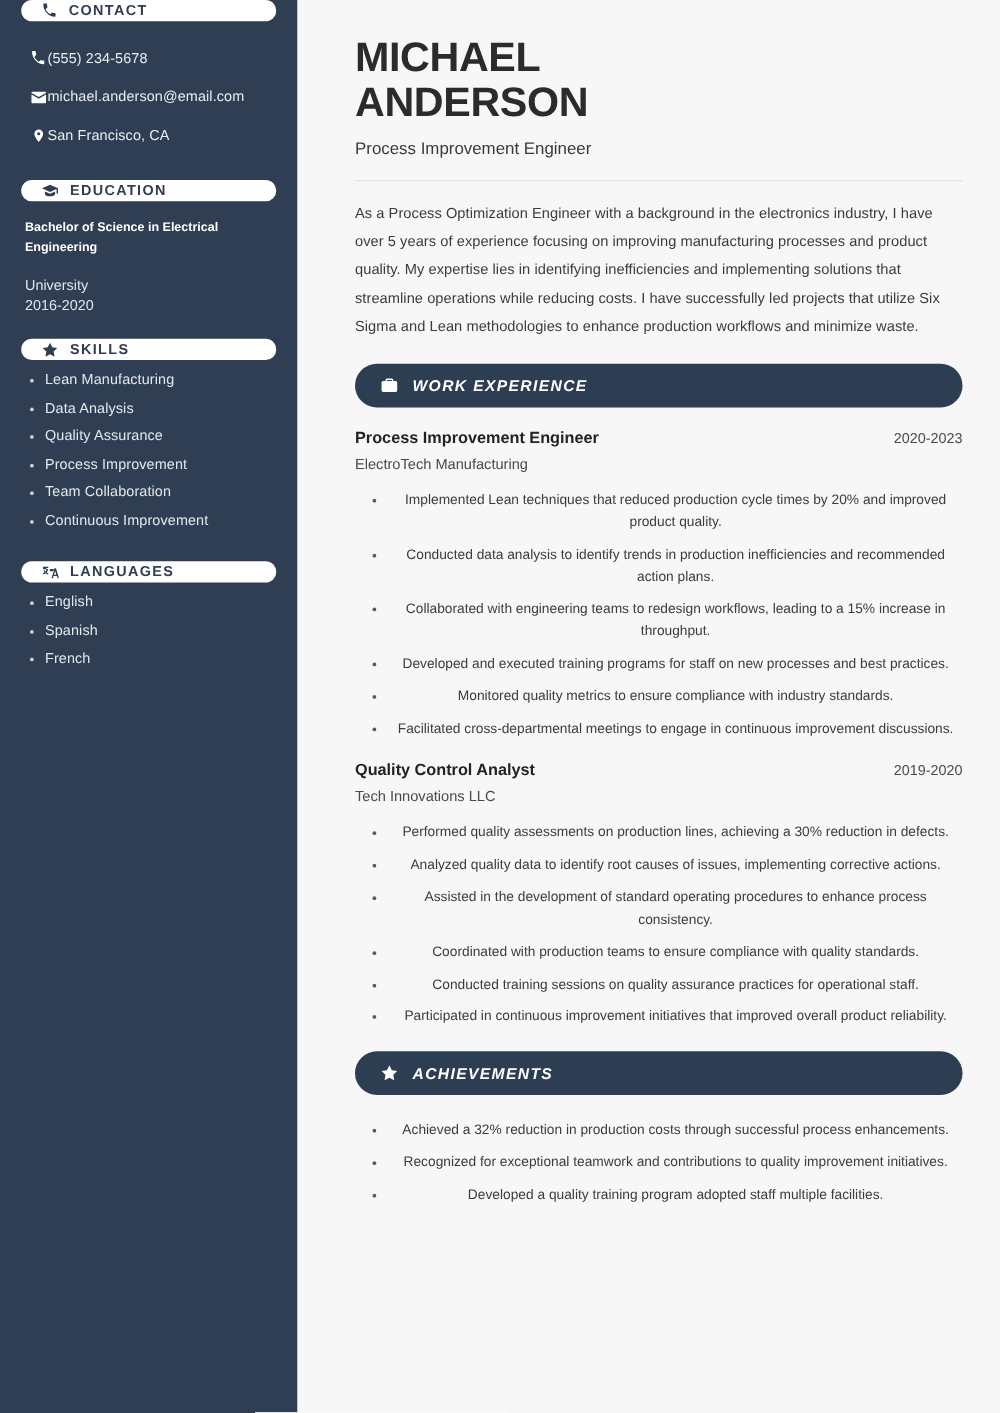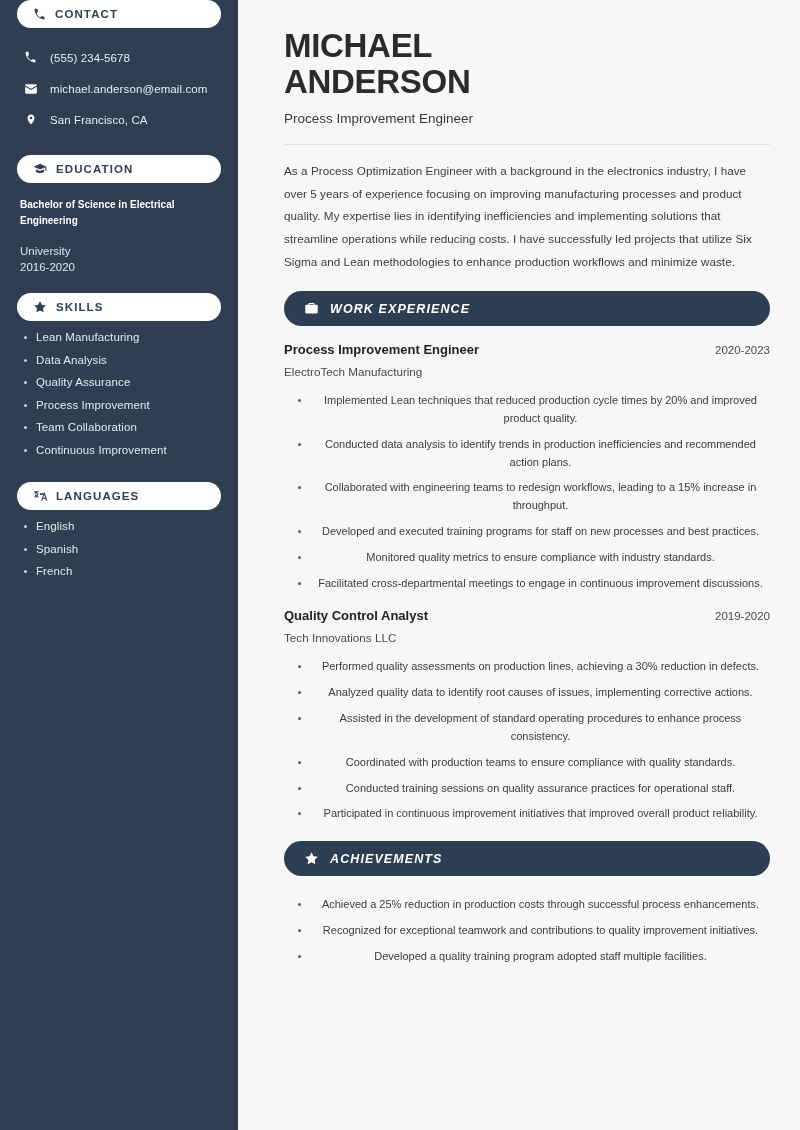--- a/index.html
+++ b/index.html
@@ -45,40 +45,39 @@
     font-weight: 700;
     letter-spacing: 1px;
     color: #ffffff;
   }
 
   .side-pill {
     margin: 0 17px 0 17px;
     background: #ffffff;
     color: #2f3e52;
     border-radius: 999px;
-    height: 28px;
+    height: 17px;
     display: flex;
     align-items: center;
     padding: 0 16px;
     gap: 9px;
   }
   .side-pill .pill-label {
     font-size: 11.5px;
     font-weight: 700;
     letter-spacing: 1.1px;
   }
   .pill-icon { display: flex; align-items: center; }
   .pill-icon svg { display: block; }
 
   .side-block { padding: 0 17px; }
   .contact-list { margin-top: 14px; }
   .contact-row {
     display: flex;
     align-items: center;
-    gap: 12px;
     padding: 0 4px 0 6px;
     height: 31px;
   }
   .contact-row .c-icon { width: 15px; display: flex; justify-content: center; }
   .contact-row .c-text {
     font-size: 11.5px;
     color: #e9edf2;
     letter-spacing: 0.1px;
   }
 
@@ -374,19 +373,19 @@
     <div class="main-pill">
       <span class="pill-icon">
         <svg width="15" height="15" viewBox="0 0 24 24" fill="#ffffff">
             <path d="m12 2 3.1 6.3 6.9 1-5 4.9 1.2 6.9-6.2-3.3-6.2 3.3L7 14.2 2 9.3l6.9-1L12 2z"></path>
           </svg>
       </span>
       <span class="pill-label">ACHIEVEMENTS</span>
     </div>
 
     <ul class="main-ul" style="padding-top:4px">
-      <li>Achieved a 25% reduction in production costs through successful process enhancements.</li>
+      <li>Achieved a 32% reduction in production costs through successful process enhancements.</li>
       <li>Recognized for exceptional teamwork and contributions to quality improvement initiatives.</li>
       <li>Developed a quality training program adopted staff multiple facilities.</li>
     </ul>
 
   </main>
 </div>
 
 </body></html>

